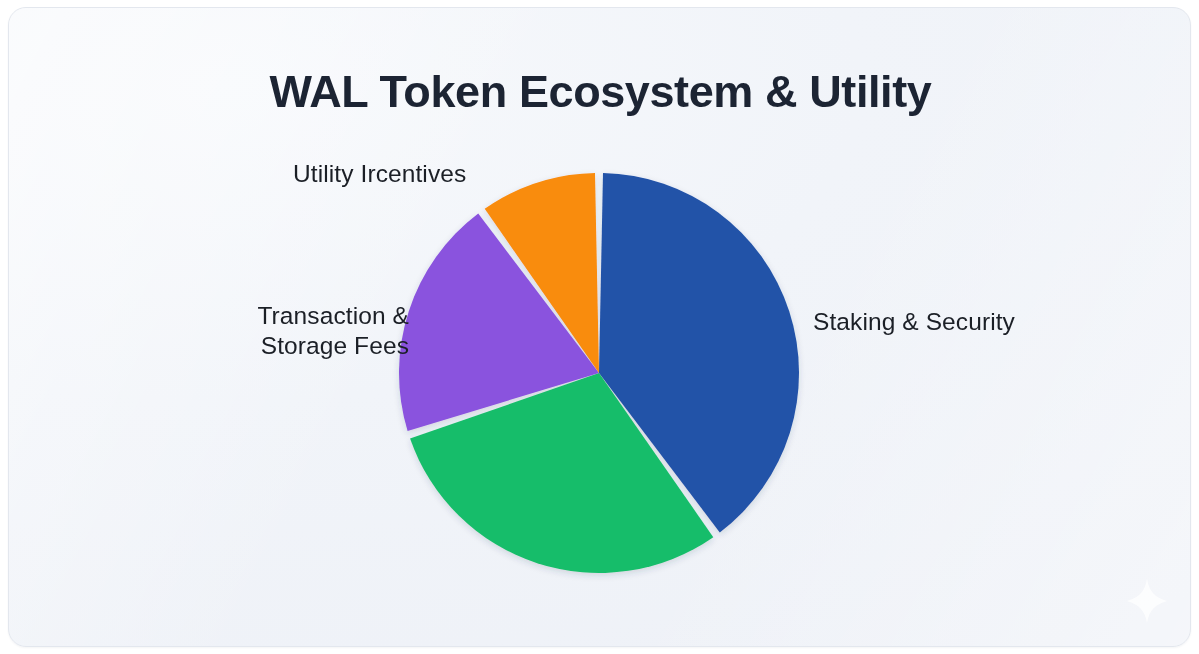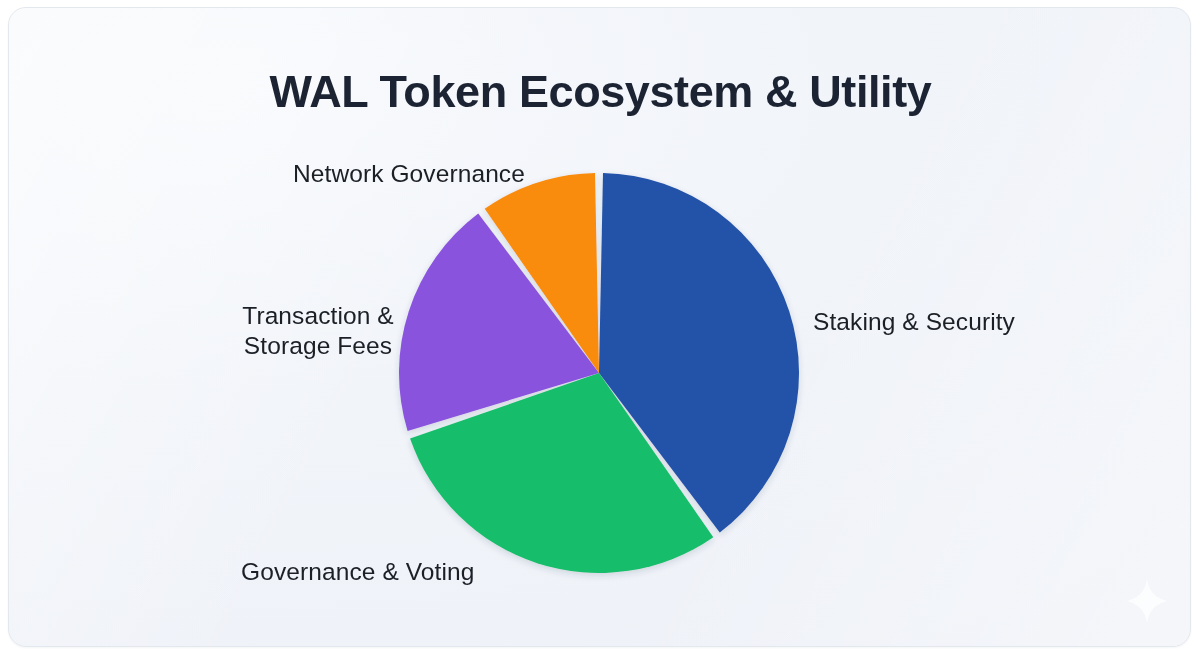--- a/index.html
+++ b/index.html
@@ -70,21 +70,21 @@
   .slice-label {
     position:absolute;
     font-size:24.5px;
     color:#1b1f26;
     line-height:1.22;
     white-space:pre-line;
     letter-spacing:.1px;
   }
   .lbl-staking     { left:804px; top:299px; text-align:center; }
   .lbl-governance  { left:232px; top:549px; text-align:left; }
-  .lbl-fees        { left:218px;  top:293px; width:182px; text-align:center; }
+  .lbl-fees        { left:218px;  top:293px; width:182px; text-align:right; }
   .lbl-incentives  { left:284px;  top:151px; text-align:left; }
 
   
   .sparkle {
     position:absolute;
     right:22px; bottom:22px;
     width:42px; height:46px;
     opacity:.95;
     pointer-events:none;
   }
@@ -112,26 +112,25 @@
               <path d="M 202 202 L 206.01 2.04 A 200 200 0 0 1 322.78 361.41 Z" fill="#2152a8"></path>
               <path d="M 202 202 L 316.29 366.13 A 200 200 0 0 1 13.07 267.61 Z" fill="#17bd6a"></path>
               <path d="M 202 202 L 10.59 259.97 A 200 200 0 0 1 81.22 42.59 Z" fill="#8a52de"></path>
               <path d="M 202 202 L 87.71 37.87 A 200 200 0 0 1 197.99 2.04 Z" fill="#f98c08"></path>
             </g>
         </svg>
       </div>
 
       <div class="slice-label lbl-staking">Staking &amp; Security</div>
 
-      <div class="slice-label lbl-governance">Governance &amp; Voting</div>
 
       <div class="slice-label lbl-fees">Transaction &amp;
 Storage Fees</div>
 
-      <div class="slice-label lbl-incentives">Network Governance</div>
+      <div class="slice-label lbl-incentives">Utility Ircentives</div>
     </div>
 
     <svg class="sparkle" viewBox="0 0 42 46">
       <path d="M21 1 C23.2 13.5 28.6 19.4 41 23 C28.6 26.6 23.2 32.5 21 45
                C18.8 32.5 13.4 26.6 1 23 C13.4 19.4 18.8 13.5 21 1 Z" fill="#ffffff" opacity="0.82"></path>
     </svg>
   </div>
 
 </div>
 

